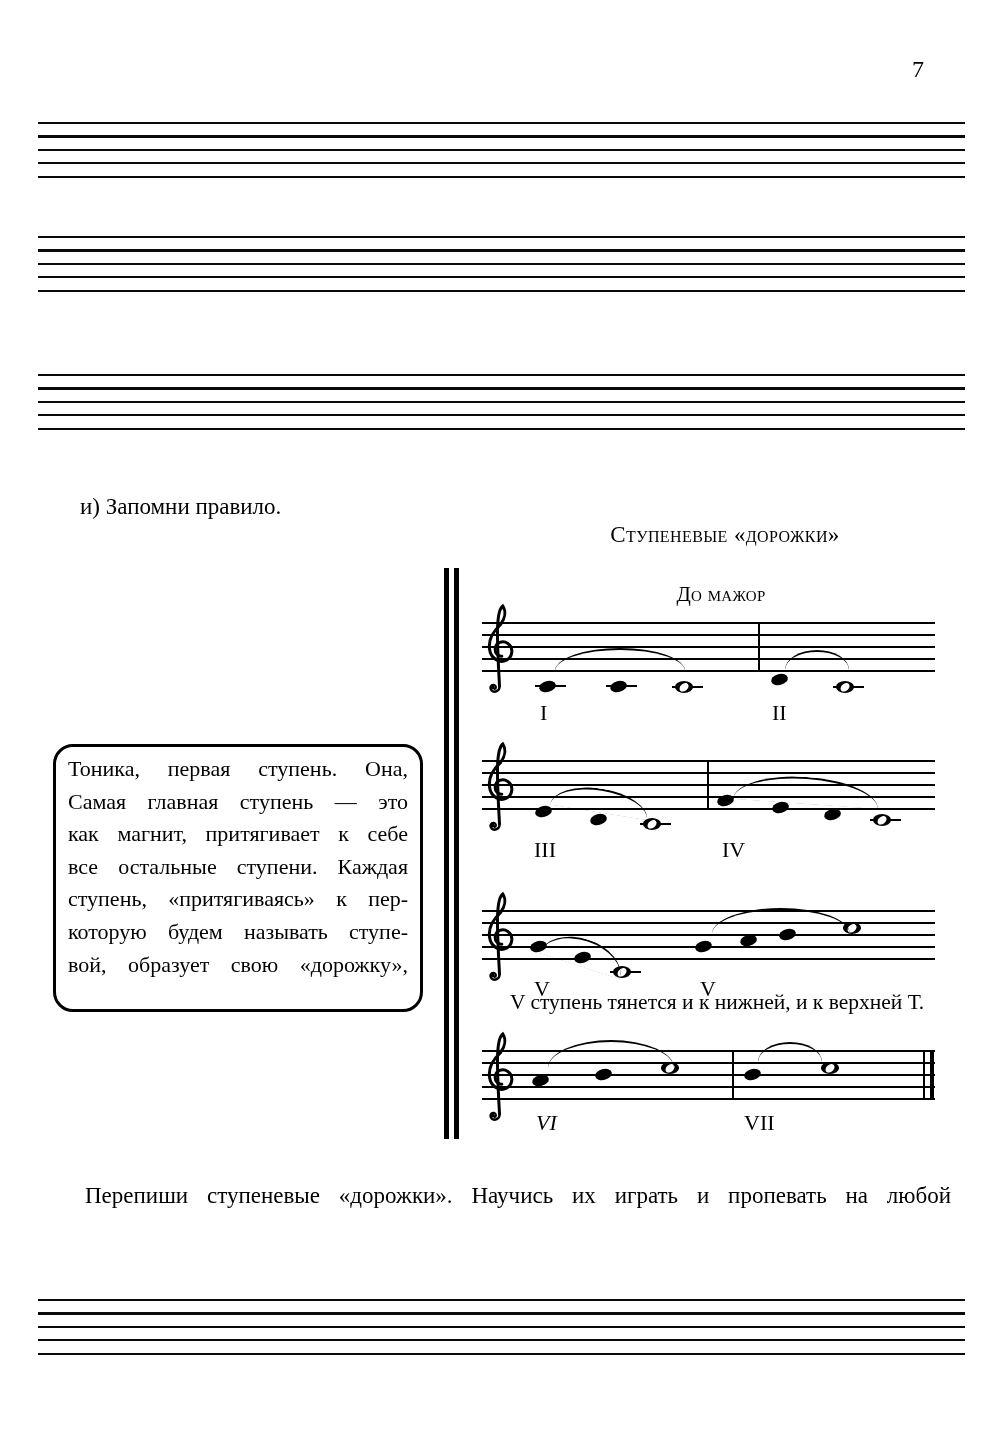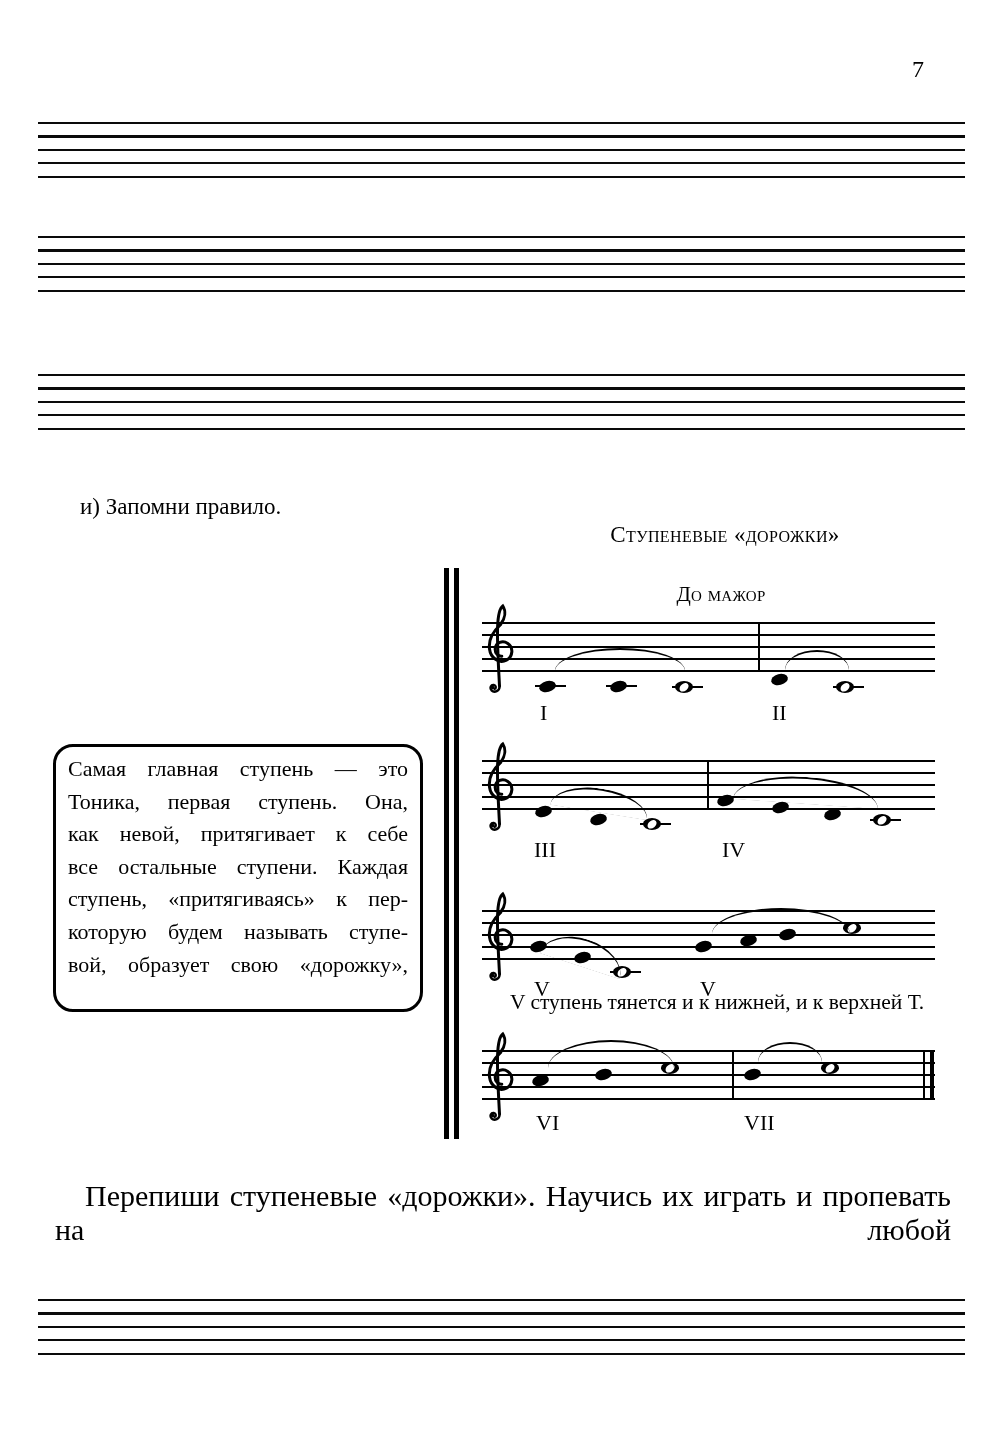--- a/index.html
+++ b/index.html
@@ -19,21 +19,21 @@
   }
   .caption{position:absolute;left:492px;top:990px;width:450px;text-align:center;font-size:21.5px}
   .rulebox{
     position:absolute;left:53px;top:744px;width:370px;height:268px;
     border:3px solid #000;border-radius:20px;box-sizing:border-box;
     padding:6px 12px 0 12px;
   }
   .rulebox .jline{font-size:22px;line-height:32.6px;text-align:justify;text-align-last:justify;white-space:nowrap}
   .rulebox .jline.last{text-align-last:left}
   .bottompara{position:absolute;left:55px;top:1179px;width:896px}
-  .bottompara .jline{font-size:30px;line-height:34px;text-align:justify;text-align-last:justify}
+  .bottompara .jline{font-size:23px;line-height:34px;text-align:justify;text-align-last:justify}
   .bottompara .jline.first{text-indent:30px}
   .bottompara .jline.last{text-align-last:left}
 
   
   .bstaff{position:absolute;left:38px;width:927px;height:56px}
   .bl{position:absolute;left:0;right:0;height:2.2px;background:#0a0a0a}
 
   
   .dbl{
     position:absolute;left:444px;top:568px;height:571px;width:15px;
@@ -92,23 +92,23 @@
       <div class="bl" style="top: 53.6px;"></div>
     </div>
   </div>
 
 <div class="section">и) Запомни правило.</div>
 
 <div class="heading">Ступеневые «дорожки»</div>
 
 <div class="rulebox">
   <div>
+      <div class="jline">Тоника, первая ступень. Она,</div>
       <div class="jline">Самая главная ступень — это</div>
-      <div class="jline">Тоника, первая ступень. Она,</div>
-      <div class="jline">как невой, притягивает к себе</div>
+      <div class="jline">как магнит, притягивает к себе</div>
       <div class="jline">все остальные ступени. Каждая</div>
       <div class="jline">ступень, «притягиваясь» к пер-</div>
       <div class="jline">которую будем называть ступе-</div>
       <div class="jline">вой, образует свою «дорожку»,</div>
     </div>
 </div>
 
 <div>
   <div class="dbl"></div>
   <div class="keytitle">До мажор</div>
@@ -215,21 +215,21 @@
         <div class="bar" style="left: 250px;"></div>
         <div class="bar" style="left: 441px;"></div>
         <div class="bar thick" style="left: 447.5px;"></div>
         <div class="nb" style="left: 49.5px; top: 24.5px;"></div>
         <div class="nb" style="left: 112.5px; top: 18.5px;"></div>
         <div class="nw" style="left: 179px; top: 12.2px;"></div>
         <div class="nb" style="left: 261.5px; top: 18.5px;"></div>
         <div class="nw" style="left: 339px; top: 12.2px;"></div>
         <div class="slur" style="left: 66px; top: -10px; width: 126px; height: 26px; transform: rotate(0deg);"></div>
         <div class="slur" style="left: 276px; top: -8px; width: 64px; height: 18px; transform: rotate(0deg);"></div>
-        <div class="rnum" style="left: 54px; top: 60px;">VI</div>
+        <div class="rnum" style="left: 54px; top: 60px; font-style: italic;">VI</div>
         <div class="rnum" style="left: 262px; top: 60px;">VII</div>
       </div>
     </div>
   <div class="caption">V ступень тянется и к нижней, и к верхней Т.</div>
 </div>
 
 <div class="bottompara">
     <div class="jline first">Перепиши ступеневые «дорожки». Научись их играть и пропевать на любой</div>
   </div>
 

